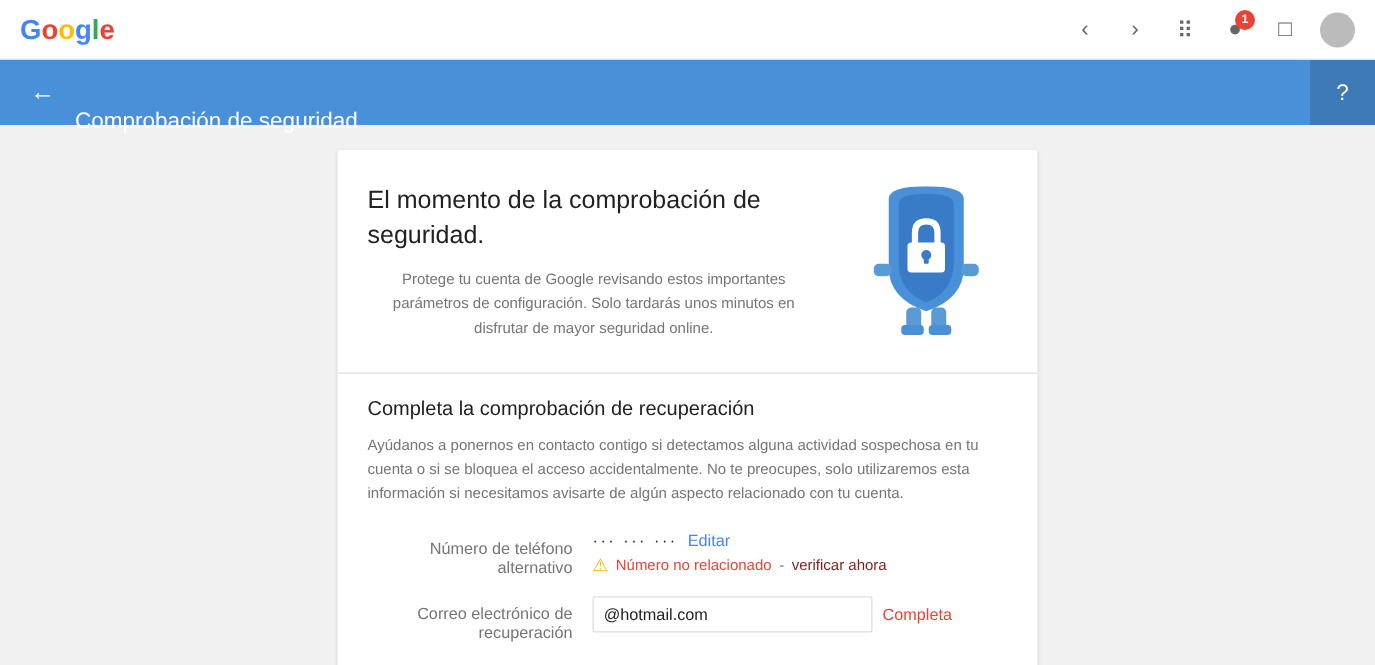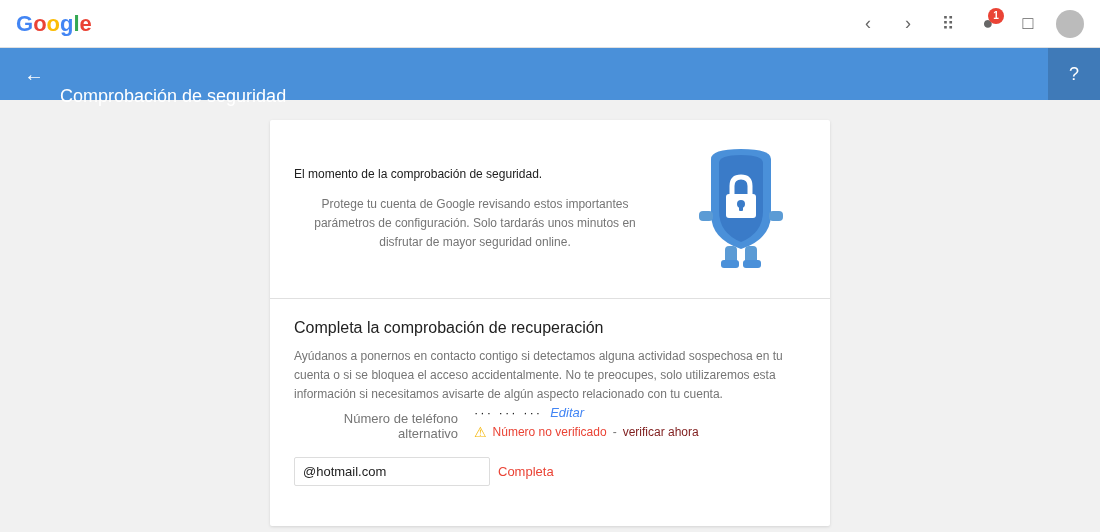--- a/index.html
+++ b/index.html
@@ -103,21 +103,21 @@
     
     .hero-section {
       display: flex;
       padding: 24px 24px 24px 24px;
       align-items: center;
       border-bottom: 1px solid #e0e0e0;
       min-height: 160px;
     }
     .hero-text { flex: 1; padding-right: 20px; }
     .hero-title {
-      font-size: 12px;
+      font-size: 20px;
       color: #212121;
       font-weight: 400;
       line-height: 1.4;
       margin-bottom: 12px;
     }
     .hero-desc {
       font-size: 12px;
       color: #757575;
       line-height: 1.6;
       text-align: center;
@@ -138,53 +138,54 @@
     .recovery-title {
       font-size: 16px;
       color: #212121;
       font-weight: 400;
       margin-bottom: 10px;
     }
     .recovery-desc {
       font-size: 12px;
       color: #757575;
       line-height: 1.6;
+      margin-bottom: 20px;
     }
 
     
     .form-row {
       display: flex;
       align-items: flex-start;
       margin-bottom: 16px;
     }
     .form-label {
       font-size: 13px;
       color: #757575;
       text-align: right;
       width: 180px;
       padding-right: 16px;
       padding-top: 6px;
       flex-shrink: 0;
     }
     .form-value { flex: 1; }
     .phone-row { display: flex; align-items: center; gap: 8px; }
     .phone-dots { font-size: 13px; color: #212121; letter-spacing: 2px; }
-    .edit-link { color: #4285F4; font-size: 13px; text-decoration: none; cursor: pointer; font-style: italic; }
+    .edit-link { color: #4285F4; font-size: 13px; text-decoration: none; cursor: pointer; }
     .warning-row { display: flex; align-items: center; gap: 6px; margin-top: 4px; }
     .warning-icon { color: #F4B400; font-size: 14px; }
     .unverified-text { color: #EA4335; font-size: 12px; }
     .separator { color: #757575; font-size: 12px; }
     .verify-link { color: #7f1d1d; font-size: 12px; text-decoration: none; cursor: pointer; }
 
     .email-input {
       border: 1px solid #ddd;
       border-radius: 2px;
       padding: 6px 8px;
       font-size: 13px;
-      width: 196px;
+      width: 224px;
       color: #212121;
     }
     .email-row { display: flex; align-items: center; gap: 8px; }
     .remove-link { color: #EA4335; font-size: 13px; cursor: pointer; text-decoration: none; }
 
     
     .shield-character { display: block; }
   </style>
 </head>
 <body>
@@ -263,28 +264,31 @@
 
       <div class="form-row">
         <div class="form-label">Número de teléfono alternativo</div>
         <div class="form-value">
           <div class="phone-row">
             <span class="phone-dots">··· ··· ···</span>
             <a class="edit-link">Editar</a>
           </div>
           <div class="warning-row">
             <span class="warning-icon">⚠</span>
-            <span class="unverified-text">Número no verificado</span>
+            <span class="unverified-text">Número no relacionado</span>
             <span class="separator">-</span>
             <a class="verify-link">verificar ahora</a>
           </div>
         </div>
       </div>
 
       <div class="form-row">
+        <div class="form-label">
+          <span>Correo electrónico de<br>recuperación</span>
+        </div>
         <div class="form-value">
           <div class="email-row">
             <input class="email-input" type="text" value="@hotmail.com" style="">
             <a class="remove-link">Completa</a>
           </div>
         </div>
       </div>
     </div>
 
   </div>

